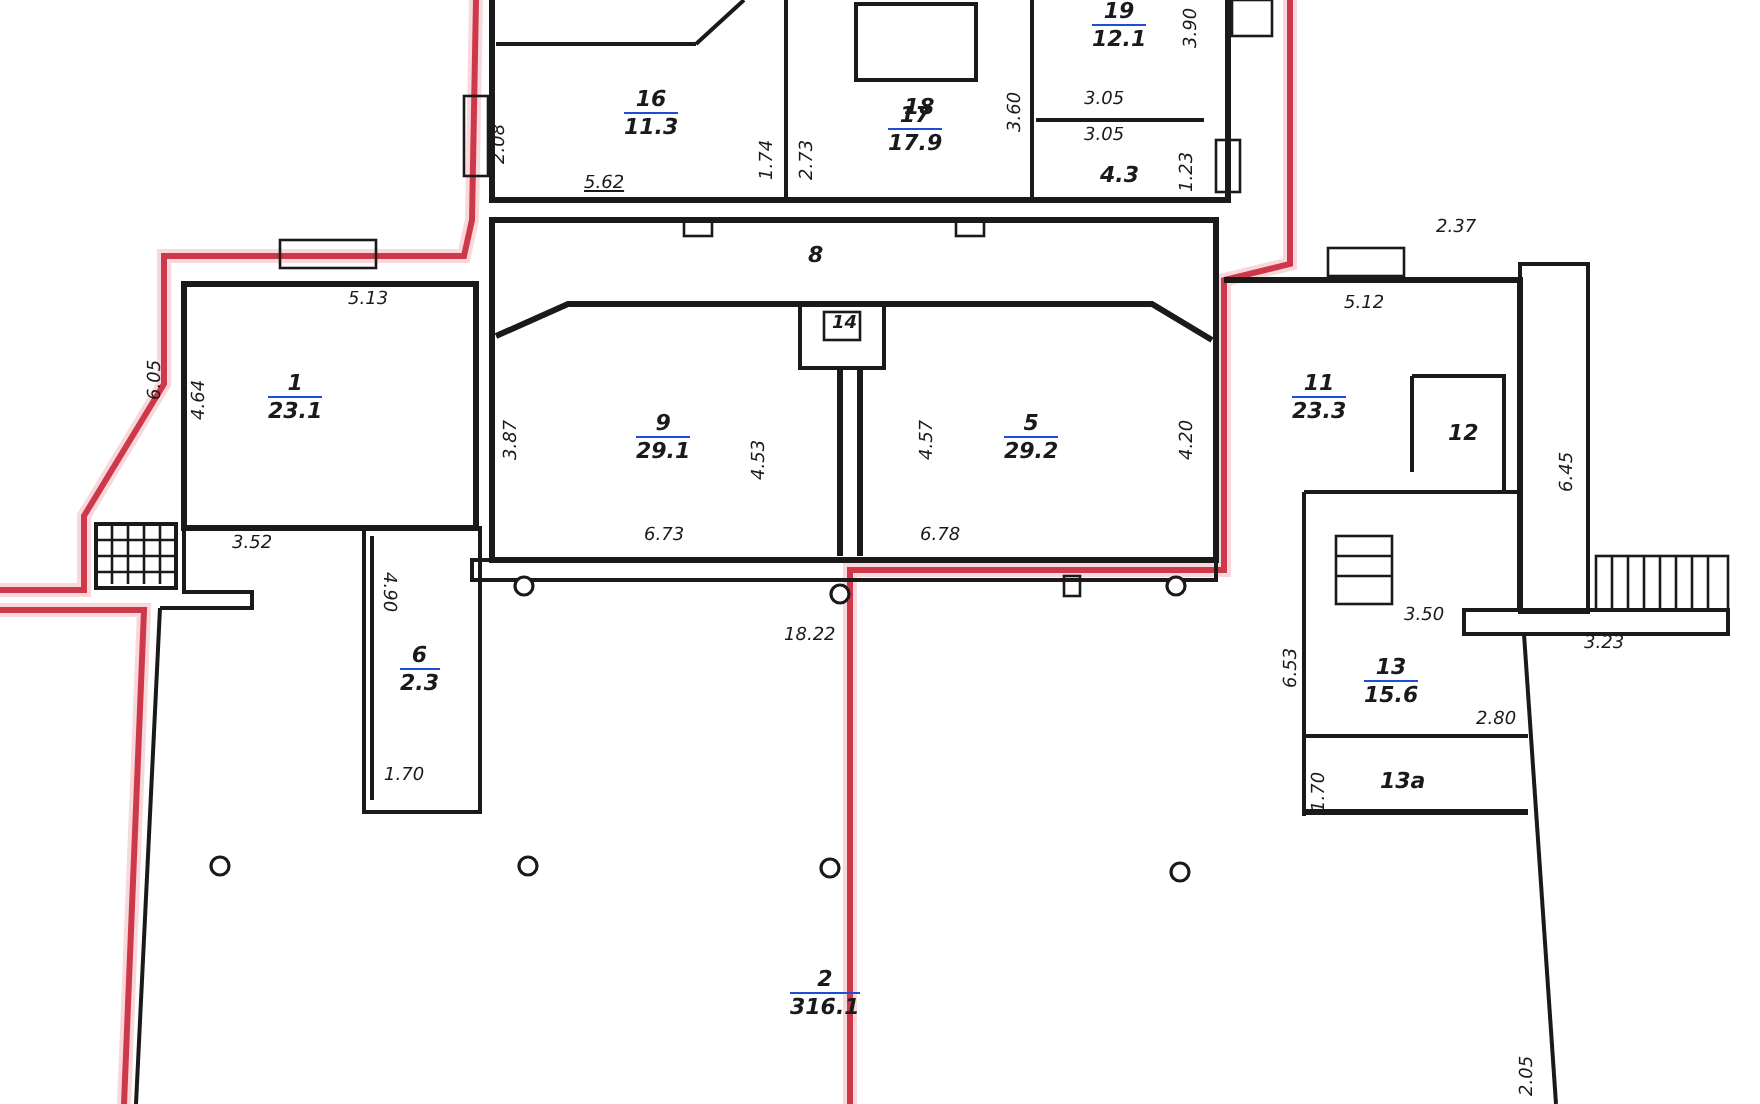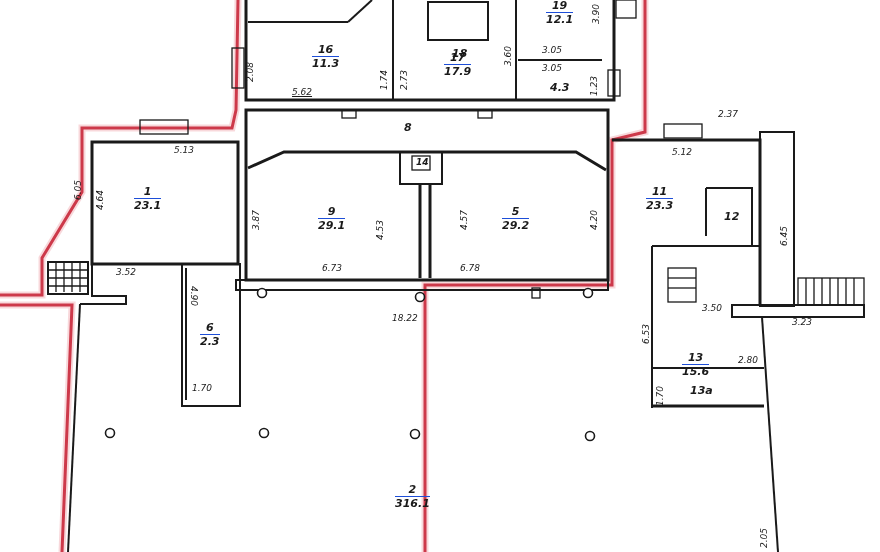--- a/index.html
+++ b/index.html
@@ -136,21 +136,21 @@
   </div>
 <div class="lbl num" style="left:502px;top:206px;">
     <span class="n">5</span>
     <span class="a">29.2</span>
   </div>
 <div class="lbl num" style="left:646px;top:186px;">
     <span class="n">11</span>
     <span class="a">23.3</span>
   </div>
 <div class="lbl num" style="left:724px;top:211px;"><span>12</span></div>
-<div class="lbl num" style="left:682px;top:328px;margin-top:24px;">
+<div class="lbl num" style="left:682px;top:328px;">
     <span class="n">13</span>
     <span class="a">15.6</span>
   </div>
 <div class="lbl num" style="left:690px;top:385px;"><span>13a</span></div>
 <div class="lbl num" style="left:416px;top:158px;font-size:9px;"><span>14</span></div>
 <div class="lbl num" style="left:312px;top:44px;">
     <span class="n">16</span>
     <span class="a">11.3</span>
   </div>
 <div class="lbl num" style="left:444px;top:52px;">

